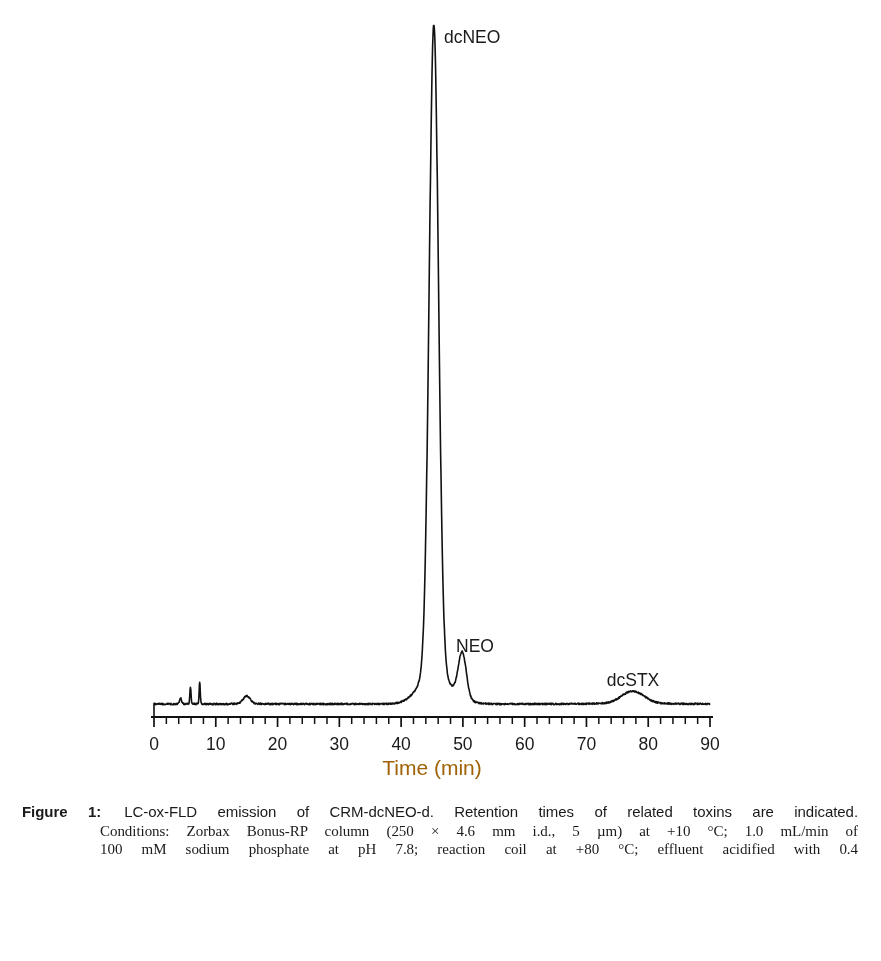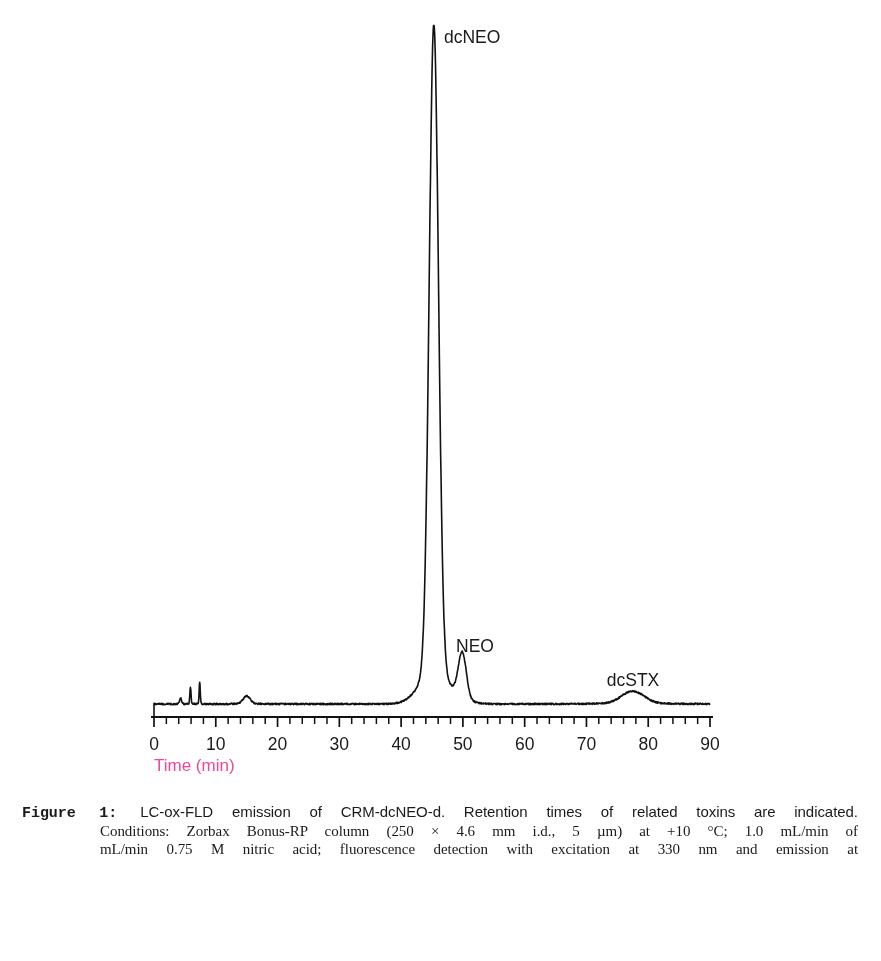--- a/index.html
+++ b/index.html
@@ -1,29 +1,29 @@
 <!DOCTYPE html>
 <html><head>
 <meta charset="utf-8">
 <style>
   html,body{margin:0;padding:0;background:#ffffff;}
   .page{position:relative;width:881px;height:961px;background:#ffffff;overflow:hidden;
         font-family:"Liberation Sans",sans-serif;color:#1a1a1a;}
   .plot-svg{position:absolute;left:0;top:0;}
   svg text{font-family:"Liberation Sans",sans-serif;fill:#1a1a1a;}
-  .xlabel{position:absolute;left:154px;top:756px;width:556px;
-          font-size:17px;color:#ec4899;}
+  .xlabel{position:absolute;left:154px;top:756px;width:556px;text-align:center;
+          font-size:21px;color:#a16207;}
   .caption{position:absolute;left:22px;top:803px;width:836px;box-sizing:border-box;
            font-size:15px;letter-spacing:-0.05px;color:#1a1a1a;}
   .cap-line{height:18.7px;line-height:18.7px;overflow:hidden;text-align:justify;}
   .cap-line::after{content:"";display:inline-block;width:100%;}
   .cap-line.indent{padding-left:78px;font-family:Liberation Serif, serif;}
   .cap-line.last{text-align:left;}
   .cap-line.last::after{content:none;}
-  .cap-label{font-weight:bold;padding-right:23px;font-family:Liberation Mono, monospace;}
+  .cap-label{font-weight:bold;padding-right:23px;}
 </style>
 </head>
 <body>
 
 <div class="page">
 
   <svg class="plot-svg" id="plot" width="881" height="790" viewBox="0 0 881 790">
       <line x1="151" y1="717" x2="713" y2="717" stroke="#111" stroke-width="2"></line>
       <line x1="166.35555555555555" y1="718" x2="166.35555555555555" y2="724" stroke="#111" stroke-width="1.5"></line>
       <line x1="178.7111111111111" y1="718" x2="178.7111111111111" y2="724" stroke="#111" stroke-width="1.5"></line>
@@ -85,16 +85,16 @@
       <text x="444" y="43" text-anchor="start" font-size="17.5">dcNEO</text>
       <text x="456" y="652" text-anchor="start" font-size="17.5">NEO</text>
       <text x="633" y="686" text-anchor="middle" font-size="17.5">dcSTX</text>
     </svg>
 
   <div class="xlabel">Time (min)</div>
 
   <div class="caption">
     <div class="cap-line"><span class="cap-label">Figure 1:</span><span>LC-ox-FLD emission of CRM-dcNEO-d. Retention times of related toxins are indicated.</span></div>
     <div class="cap-line indent">Conditions: Zorbax Bonus-RP column (250 × 4.6 mm i.d., 5 µm) at +10 °C; 1.0 mL/min of</div>
-    <div class="cap-line indent">mL/min 0.75 M nitric acid; fluorescence detection with excitation at 330 nm and emission at</div>
+    <div class="cap-line indent">100 mM sodium phosphate at pH 7.8; reaction coil at +80 °C; effluent acidified with 0.4</div>
   </div>
 
 </div>
 
 </body></html>

